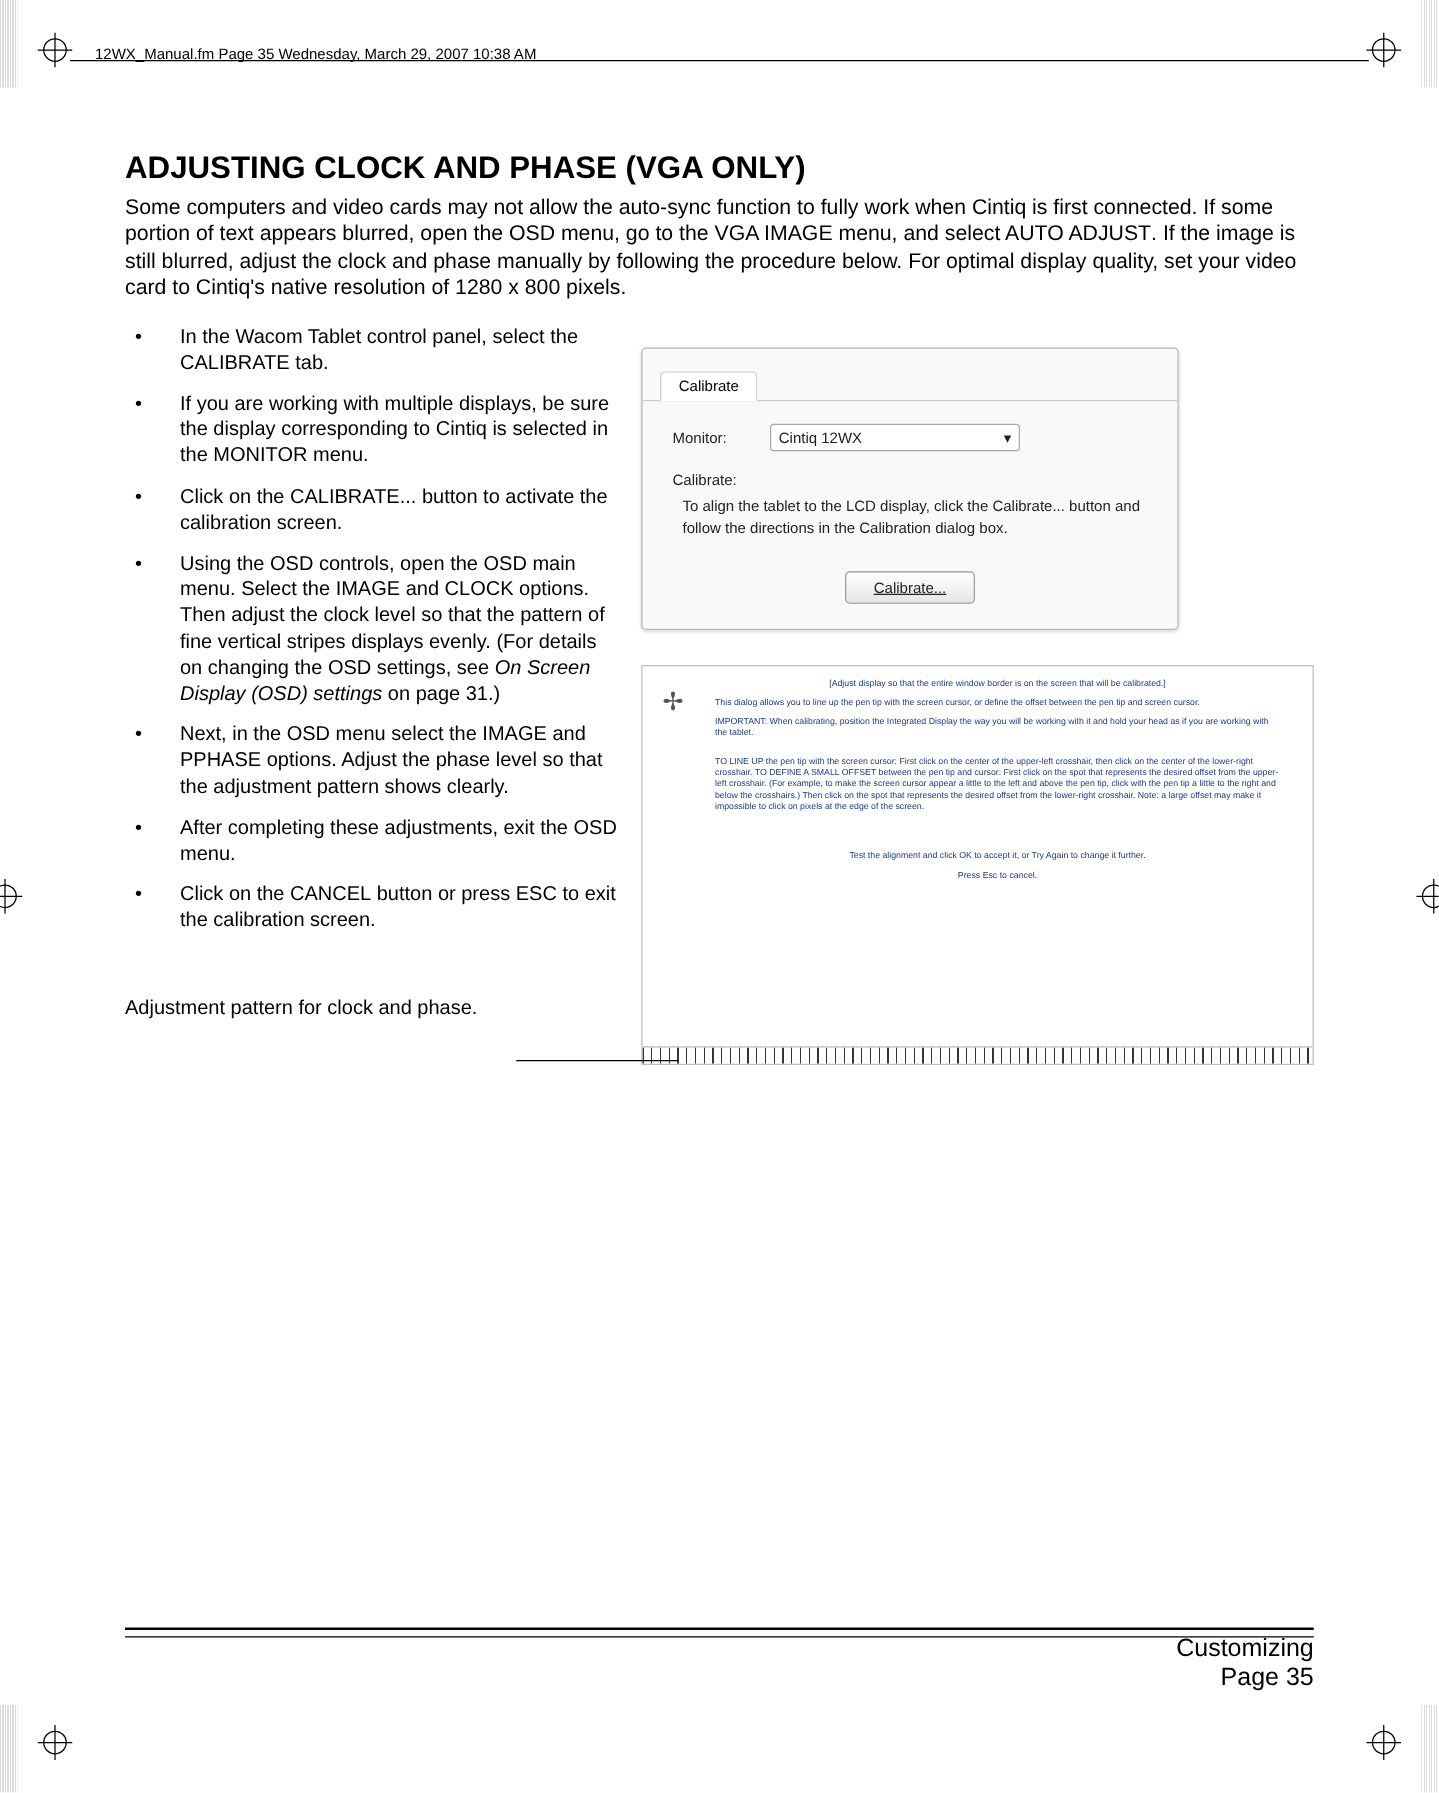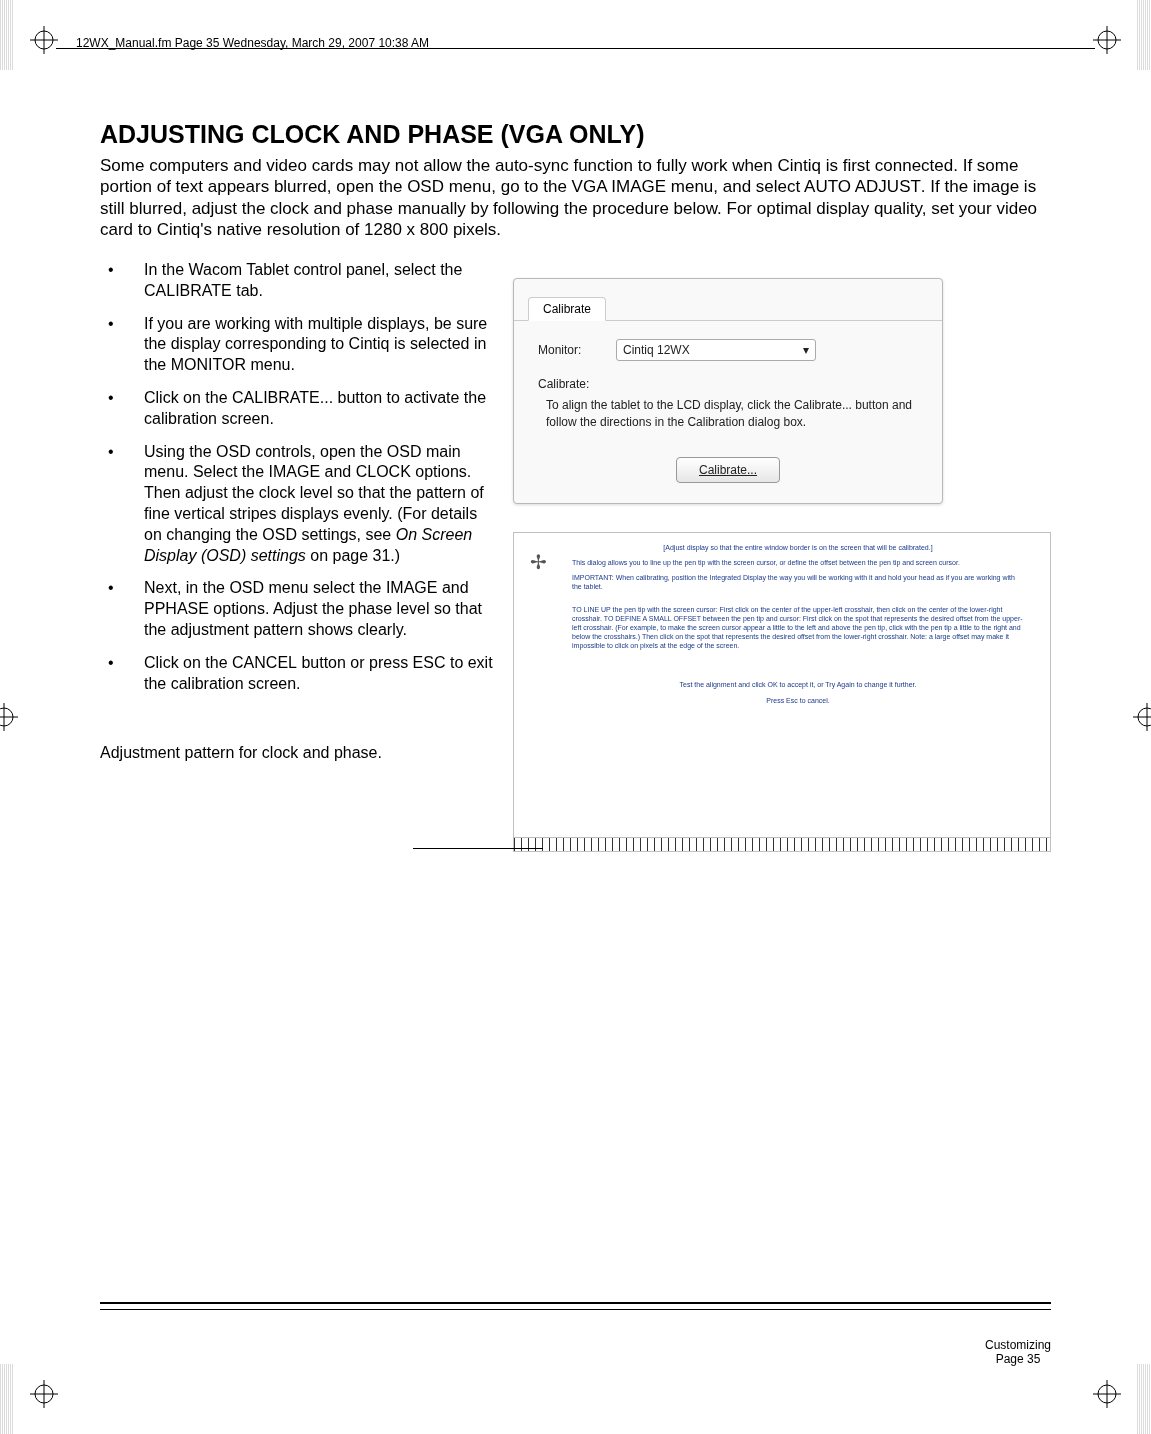--- a/index.html
+++ b/index.html
@@ -161,23 +161,23 @@
   }
   .leader-line {
     position:absolute;
     border-top:1px solid #000;
   }
 
   
   .footer {
     position:absolute;
     right:100px;
-    bottom:68px;
-    text-align:center;
-    font-size:12px;
+    bottom:80px;
+    text-align:right;
+    font-size:20px;
   }
   .foot-rule {
     position:absolute; left:100px; right:100px; bottom:130px;
     border-top:2px solid #000;
   }
   .foot-rule2 {
     position:absolute; left:100px; right:100px; bottom:124px;
     border-top:1px solid #000;
   }
 
@@ -233,20 +233,21 @@
   </p>
 
   <div class="two-col">
     <div class="left-col">
       <ul class="bullets">
         <li><span>In the Wacom Tablet control panel, select the C</span><span class="smallcaps">ALIBRATE</span><span> tab.</span></li>
         <li><span>If you are working with multiple displays, be sure the display corresponding to Cintiq is selected in the M</span><span class="smallcaps">ONITOR</span><span> menu.</span></li>
         <li><span>Click on the C</span><span class="smallcaps">ALIBRATE</span><span>... button to activate the calibration screen.</span></li>
         <li><span>Using the OSD controls, open the OSD main menu.  Select the I</span><span class="smallcaps">MAGE</span><span> and C</span><span class="smallcaps">LOCK</span><span> options.  Then adjust the clock level so that the pattern of fine vertical stripes displays evenly.  (For details on changing the OSD settings, see </span><span class="italic">On Screen Display (OSD) settings</span><span> on page 31.)</span></li>
         <li><span>Next, in the OSD menu select the I</span><span class="smallcaps">MAGE</span><span> and P</span><span class="smallcaps">PHASE</span><span> options.  Adjust the phase level so that the adjustment pattern shows clearly.</span></li>
+        <li><span>After completing these adjustments, exit the OSD menu.</span></li>
         <li><span>Click on the C</span><span class="smallcaps">ANCEL</span><span> button or press E</span><span class="smallcaps">SC</span><span> to exit the calibration screen.</span></li>
       </ul>
 
       <div class="caption">Adjustment pattern for clock and phase.</div>
     </div>
 
     <div class="right-col">
 
       <div class="dialog1">
         <div class="tab">Calibrate</div>

